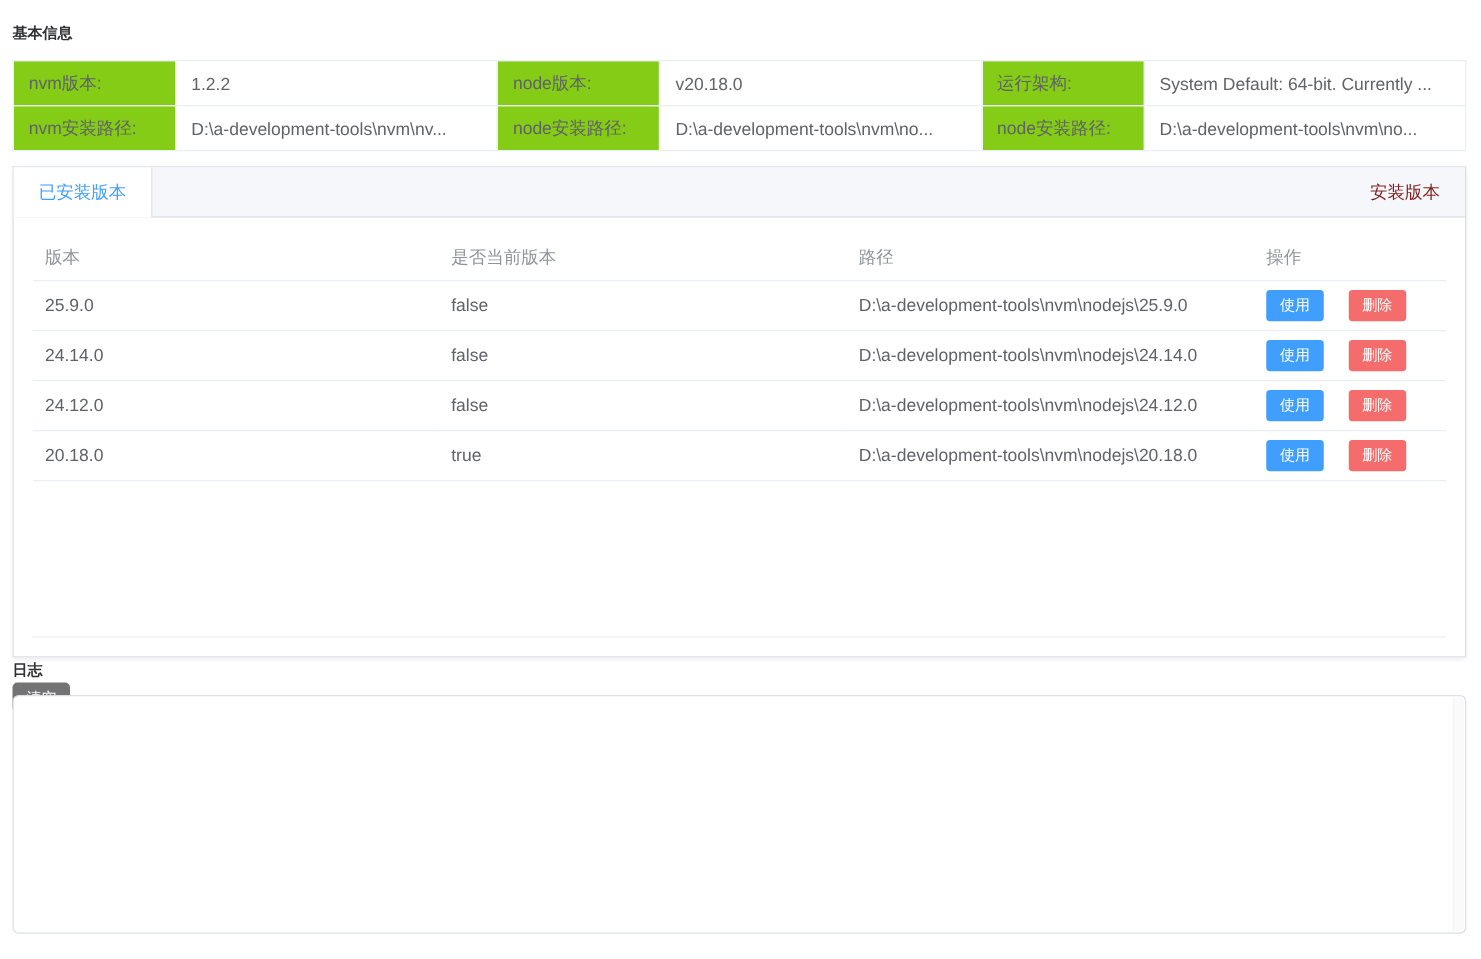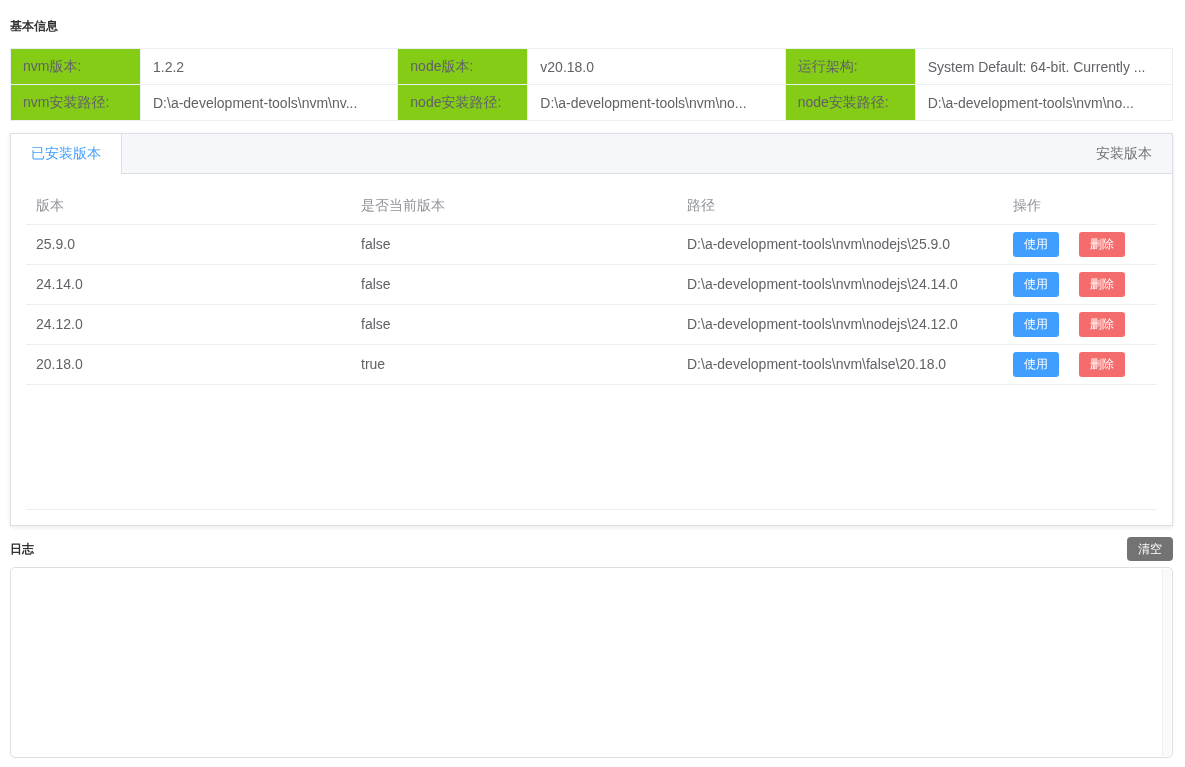--- a/index.html
+++ b/index.html
@@ -36,21 +36,21 @@
     box-shadow: 0 2px 4px rgba(0,0,0,.06), 0 0 6px rgba(0,0,0,.03);
     background: #fff;
   }
   .tab-header {
     height: 40px; background: #F5F7FA;
     border-bottom: 1px solid #DCDFE6;
     display: flex; align-items: flex-start; justify-content: space-between;
   }
   .tab {
     height: 39px; line-height: 39px; padding: 0 20px;
-    font-size: 14px; color: #737373; cursor: pointer;
+    font-size: 14px; color: #7f1d1d; cursor: pointer;
   }
   .tab.active {
     height: 40px; line-height: 39px;
     background: #fff; color: #409EFF;
     border-right: 1px solid #DCDFE6;
     position: relative; z-index: 1;
   }
   .tab-content { padding: 15px; }
 
   
@@ -76,23 +76,24 @@
     color: #fff; font-size: 12px; height: 25px; line-height: 25px;
     padding: 0 11px; cursor: pointer; vertical-align: middle;
     font-family: inherit;
     text-align: center;
   }
   .btn-use { background: #409EFF; margin-right: 16px; }
   .btn-del { background: #F56C6C; }
 
   
   .log-header {
-    margin-top: 11px;
-    display: flex; justify-content: space-between; align-items: center;
+    margin-top: 0;
+    display: flex; justify-content: space-between; align-items: flex-start;
     height: 24px;
+    flex-direction: column;
   }
   .log-header .section-title { margin: 0; }
   .clear-btn {
     background: #737373; border: none; border-radius: 4px;
     color: #fff; font-size: 12px; height: 24px; line-height: 24px;
     padding: 0 11px; cursor: pointer; font-family: inherit;
   }
   .log-box {
     margin-top: 6px; height: 191px;
     border: 1px solid #DCDFE6; border-radius: 5px;
@@ -173,21 +174,21 @@
               <td>false</td>
               <td>D:\a-development-tools\nvm\nodejs\24.12.0</td>
               <td>
                 <button class="btn btn-use">使用</button>
                 <button class="btn btn-del">删除</button>
               </td>
             </tr>
             <tr>
               <td>20.18.0</td>
               <td>true</td>
-              <td>D:\a-development-tools\nvm\false\20.18.0</td>
+              <td>D:\a-development-tools\nvm\nodejs\20.18.0</td>
               <td>
                 <button class="btn btn-use">使用</button>
                 <button class="btn btn-del">删除</button>
               </td>
             </tr>
           </tbody>
         </table>
       </div>
     </div>
   </div>

